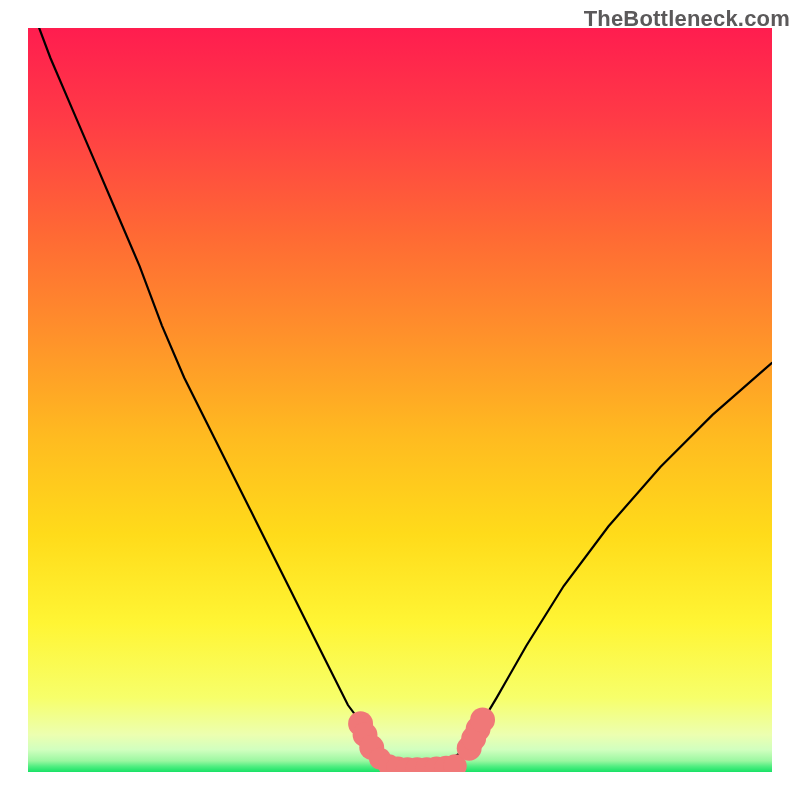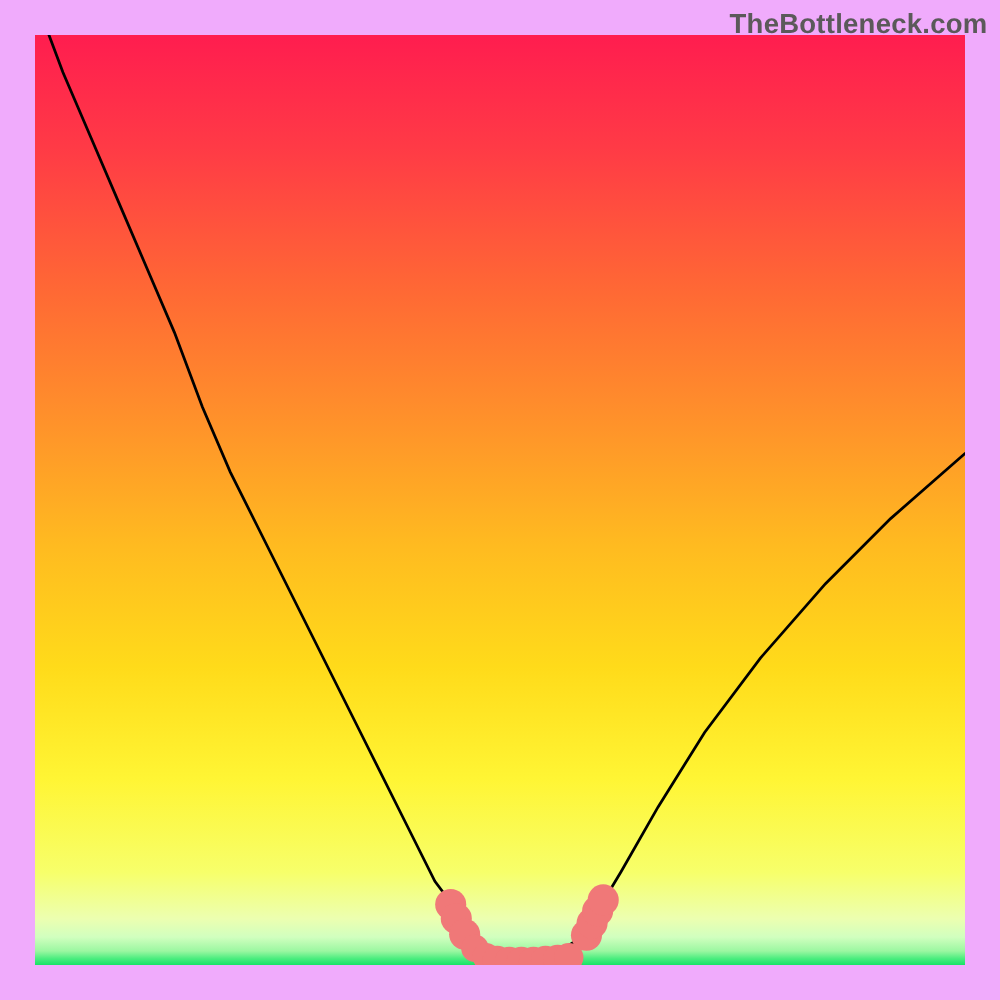--- a/index.html
+++ b/index.html
@@ -9,21 +9,21 @@
     height: 800px;
     background: #000;
     overflow: hidden;
   }
   .frame {
     position: absolute;
     left: 0;
     top: 0;
     width: 800px;
     height: 800px;
-    background: #f0abfc;
+    background: #ffffff;
   }
   .plot {
     position: absolute;
     left: 28px;
     top: 28px;
     width: 744px;
     height: 744px;
     overflow: hidden;
   }
   svg {

